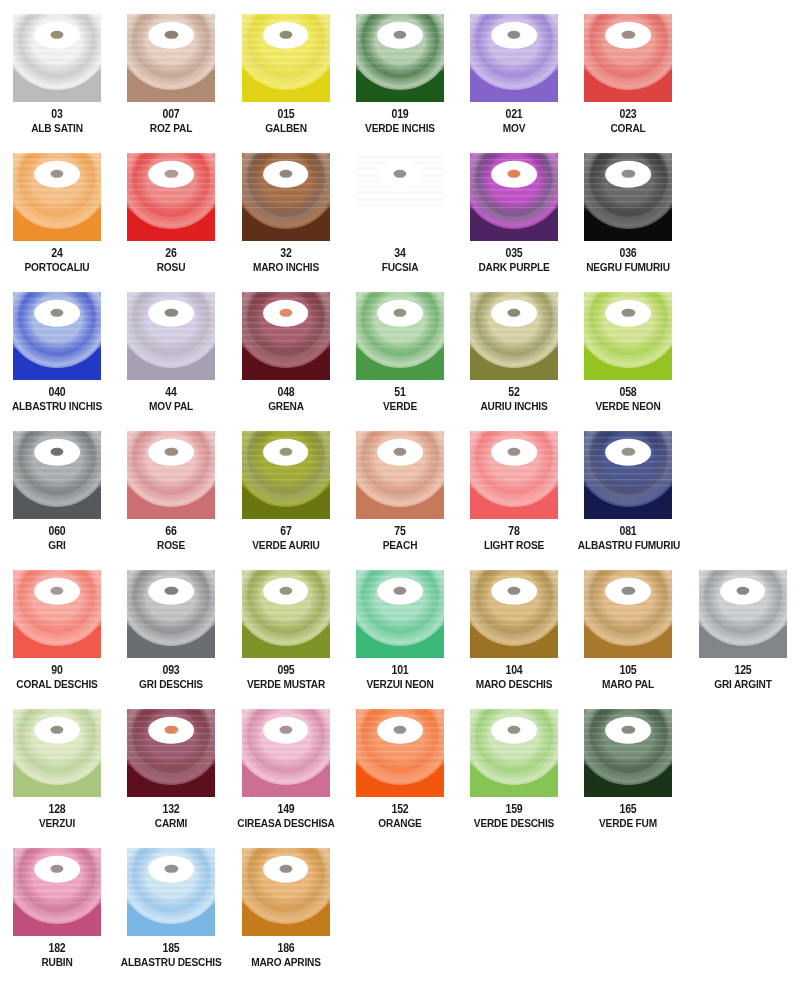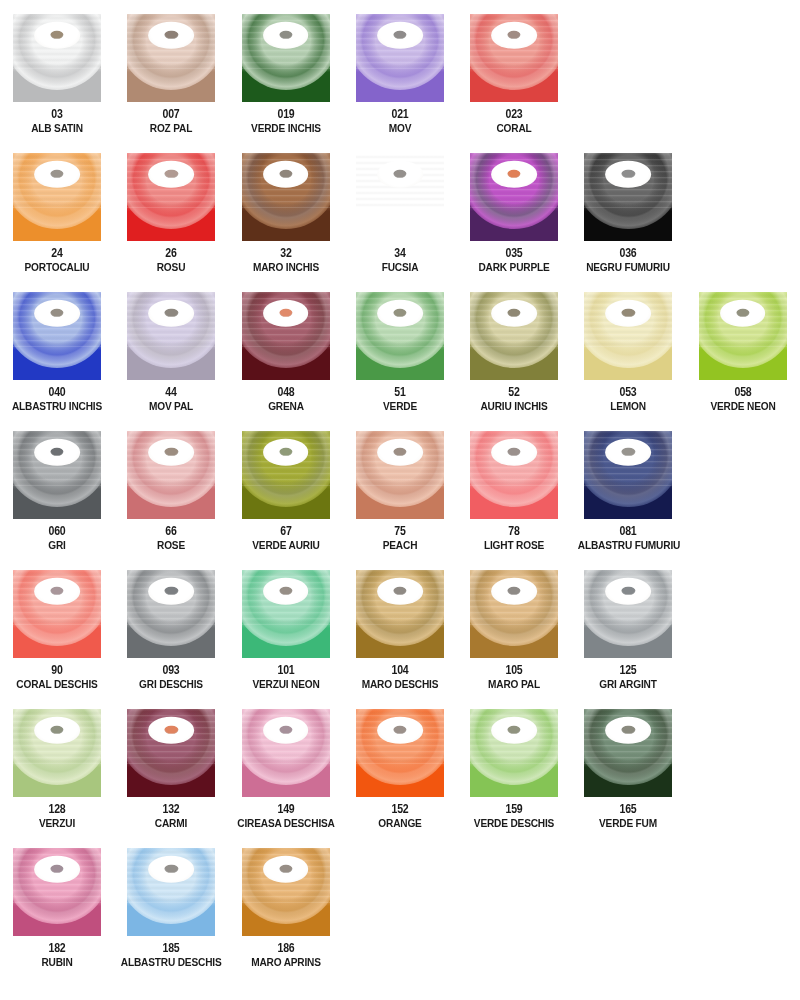--- a/index.html
+++ b/index.html
@@ -146,20 +146,32 @@
           <div class="coil-sheen" style="background: radial-gradient(at 50% 46%, rgba(255, 255, 255, 0) 36%, rgba(255, 255, 255, 0.55) 56%, rgba(255, 255, 255, 0) 72%, rgba(255, 255, 255, 0.35) 86%, rgba(255, 255, 255, 0) 100%);"></div>
           <div class="bands"></div>
           <div class="label-disc"></div>
           <div class="core-hole" style="background: radial-gradient(at 50% 35%, rgb(141, 128, 118) 0%, rgb(141, 128, 118) 60%, rgba(0, 0, 0, 0.25) 100%);"></div>
         </div>
         <div class="code">007</div>
         <div class="name">ROZ PAL</div>
       </div>
       <div class="cell">
         <div class="swatch">
+          <div class="body" style="background: linear-gradient(rgb(242, 235, 104) 0%, rgb(242, 235, 104) 50%, rgb(224, 211, 21) 66%, rgb(224, 211, 21) 100%);"></div>
+          <div class="coil" style="background: radial-gradient(rgb(242, 235, 104) 0%, rgb(242, 235, 104) 34%, rgb(224, 211, 21) 52%, rgb(242, 235, 104) 66%, rgb(224, 211, 21) 84%, rgb(224, 211, 21) 100%); opacity: 0.92;"></div>
+          <div class="coil-sheen" style="background: radial-gradient(at 50% 46%, rgba(255, 255, 255, 0) 36%, rgba(255, 255, 255, 0.55) 56%, rgba(255, 255, 255, 0) 72%, rgba(255, 255, 255, 0.35) 86%, rgba(255, 255, 255, 0) 100%);"></div>
+          <div class="bands"></div>
+          <div class="label-disc"></div>
+          <div class="core-hole" style="background: radial-gradient(at 50% 35%, rgb(143, 138, 114) 0%, rgb(143, 138, 114) 60%, rgba(0, 0, 0, 0.25) 100%);"></div>
+        </div>
+        <div class="code">015</div>
+        <div class="name">GALBEN</div>
+      </div>
+      <div class="cell">
+        <div class="swatch">
           <div class="body" style="background: linear-gradient(rgb(181, 207, 178) 0%, rgb(181, 207, 178) 50%, rgb(29, 90, 28) 66%, rgb(29, 90, 28) 100%);"></div>
           <div class="coil" style="background: radial-gradient(rgb(181, 207, 178) 0%, rgb(181, 207, 178) 34%, rgb(29, 90, 28) 52%, rgb(181, 207, 178) 66%, rgb(29, 90, 28) 84%, rgb(29, 90, 28) 100%); opacity: 0.92;"></div>
           <div class="coil-sheen" style="background: radial-gradient(at 50% 46%, rgba(255, 255, 255, 0) 36%, rgba(255, 255, 255, 0.55) 56%, rgba(255, 255, 255, 0) 72%, rgba(255, 255, 255, 0.35) 86%, rgba(255, 255, 255, 0) 100%);"></div>
           <div class="bands"></div>
           <div class="label-disc"></div>
           <div class="core-hole" style="background: radial-gradient(at 50% 35%, rgb(141, 141, 134) 0%, rgb(141, 141, 134) 60%, rgba(0, 0, 0, 0.25) 100%);"></div>
         </div>
         <div class="code">019</div>
         <div class="name">VERDE INCHIS</div>
       </div>
@@ -318,32 +330,20 @@
           <div class="coil-sheen" style="background: radial-gradient(at 50% 46%, rgba(255, 255, 255, 0) 36%, rgba(255, 255, 255, 0.55) 56%, rgba(255, 255, 255, 0) 72%, rgba(255, 255, 255, 0.35) 86%, rgba(255, 255, 255, 0) 100%);"></div>
           <div class="bands"></div>
           <div class="label-disc"></div>
           <div class="core-hole" style="background: radial-gradient(at 50% 35%, rgb(143, 136, 116) 0%, rgb(143, 136, 116) 60%, rgba(0, 0, 0, 0.25) 100%);"></div>
         </div>
         <div class="code">52</div>
         <div class="name">AURIU INCHIS</div>
       </div>
       <div class="cell">
         <div class="swatch">
-          <div class="body" style="background: linear-gradient(rgb(242, 236, 196) 0%, rgb(242, 236, 196) 50%, rgb(222, 208, 133) 66%, rgb(222, 208, 133) 100%);"></div>
-          <div class="coil" style="background: radial-gradient(rgb(242, 236, 196) 0%, rgb(242, 236, 196) 34%, rgb(222, 208, 133) 52%, rgb(242, 236, 196) 66%, rgb(222, 208, 133) 84%, rgb(222, 208, 133) 100%); opacity: 0.92;"></div>
-          <div class="coil-sheen" style="background: radial-gradient(at 50% 46%, rgba(255, 255, 255, 0) 36%, rgba(255, 255, 255, 0.55) 56%, rgba(255, 255, 255, 0) 72%, rgba(255, 255, 255, 0.35) 86%, rgba(255, 255, 255, 0) 100%);"></div>
-          <div class="bands"></div>
-          <div class="label-disc"></div>
-          <div class="core-hole" style="background: radial-gradient(at 50% 35%, rgb(147, 137, 118) 0%, rgb(147, 137, 118) 60%, rgba(0, 0, 0, 0.25) 100%);"></div>
-        </div>
-        <div class="code">053</div>
-        <div class="name">LEMON</div>
-      </div>
-      <div class="cell">
-        <div class="swatch">
           <div class="body" style="background: linear-gradient(rgb(212, 230, 148) 0%, rgb(212, 230, 148) 50%, rgb(147, 196, 34) 66%, rgb(147, 196, 34) 100%);"></div>
           <div class="coil" style="background: radial-gradient(rgb(212, 230, 148) 0%, rgb(212, 230, 148) 34%, rgb(147, 196, 34) 52%, rgb(212, 230, 148) 66%, rgb(147, 196, 34) 84%, rgb(147, 196, 34) 100%); opacity: 0.92;"></div>
           <div class="coil-sheen" style="background: radial-gradient(at 50% 46%, rgba(255, 255, 255, 0) 36%, rgba(255, 255, 255, 0.55) 56%, rgba(255, 255, 255, 0) 72%, rgba(255, 255, 255, 0.35) 86%, rgba(255, 255, 255, 0) 100%);"></div>
           <div class="bands"></div>
           <div class="label-disc"></div>
           <div class="core-hole" style="background: radial-gradient(at 50% 35%, rgb(145, 144, 126) 0%, rgb(145, 144, 126) 60%, rgba(0, 0, 0, 0.25) 100%);"></div>
         </div>
         <div class="code">058</div>
         <div class="name">VERDE NEON</div>
       </div>
@@ -439,20 +439,32 @@
         <div class="swatch">
           <div class="body" style="background: linear-gradient(rgb(194, 196, 198) 0%, rgb(194, 196, 198) 50%, rgb(106, 110, 113) 66%, rgb(106, 110, 113) 100%);"></div>
           <div class="coil" style="background: radial-gradient(rgb(194, 196, 198) 0%, rgb(194, 196, 198) 34%, rgb(106, 110, 113) 52%, rgb(194, 196, 198) 66%, rgb(106, 110, 113) 84%, rgb(106, 110, 113) 100%); opacity: 0.92;"></div>
           <div class="coil-sheen" style="background: radial-gradient(at 50% 46%, rgba(255, 255, 255, 0) 36%, rgba(255, 255, 255, 0.55) 56%, rgba(255, 255, 255, 0) 72%, rgba(255, 255, 255, 0.35) 86%, rgba(255, 255, 255, 0) 100%);"></div>
           <div class="bands"></div>
           <div class="label-disc"></div>
           <div class="core-hole" style="background: radial-gradient(at 50% 35%, rgb(124, 127, 130) 0%, rgb(124, 127, 130) 60%, rgba(0, 0, 0, 0.25) 100%);"></div>
         </div>
         <div class="code">093</div>
         <div class="name">GRI DESCHIS</div>
+      </div>
+      <div class="cell">
+        <div class="swatch">
+          <div class="body" style="background: linear-gradient(rgb(204, 215, 154) 0%, rgb(204, 215, 154) 50%, rgb(125, 146, 39) 66%, rgb(125, 146, 39) 100%);"></div>
+          <div class="coil" style="background: radial-gradient(rgb(204, 215, 154) 0%, rgb(204, 215, 154) 34%, rgb(125, 146, 39) 52%, rgb(204, 215, 154) 66%, rgb(125, 146, 39) 84%, rgb(125, 146, 39) 100%); opacity: 0.92;"></div>
+          <div class="coil-sheen" style="background: radial-gradient(at 50% 46%, rgba(255, 255, 255, 0) 36%, rgba(255, 255, 255, 0.55) 56%, rgba(255, 255, 255, 0) 72%, rgba(255, 255, 255, 0.35) 86%, rgba(255, 255, 255, 0) 100%);"></div>
+          <div class="bands"></div>
+          <div class="label-disc"></div>
+          <div class="core-hole" style="background: radial-gradient(at 50% 35%, rgb(141, 154, 124) 0%, rgb(141, 154, 124) 60%, rgba(0, 0, 0, 0.25) 100%);"></div>
+        </div>
+        <div class="code">095</div>
+        <div class="name">VERDE MUSTAR</div>
       </div>
       <div class="cell">
         <div class="swatch">
           <div class="body" style="background: linear-gradient(rgb(167, 224, 195) 0%, rgb(167, 224, 195) 50%, rgb(60, 184, 120) 66%, rgb(60, 184, 120) 100%);"></div>
           <div class="coil" style="background: radial-gradient(rgb(167, 224, 195) 0%, rgb(167, 224, 195) 34%, rgb(60, 184, 120) 52%, rgb(167, 224, 195) 66%, rgb(60, 184, 120) 84%, rgb(60, 184, 120) 100%); opacity: 0.92;"></div>
           <div class="coil-sheen" style="background: radial-gradient(at 50% 46%, rgba(255, 255, 255, 0) 36%, rgba(255, 255, 255, 0.55) 56%, rgba(255, 255, 255, 0) 72%, rgba(255, 255, 255, 0.35) 86%, rgba(255, 255, 255, 0) 100%);"></div>
           <div class="bands"></div>
           <div class="label-disc"></div>
           <div class="core-hole" style="background: radial-gradient(at 50% 35%, rgb(150, 142, 134) 0%, rgb(150, 142, 134) 60%, rgba(0, 0, 0, 0.25) 100%);"></div>
         </div>

